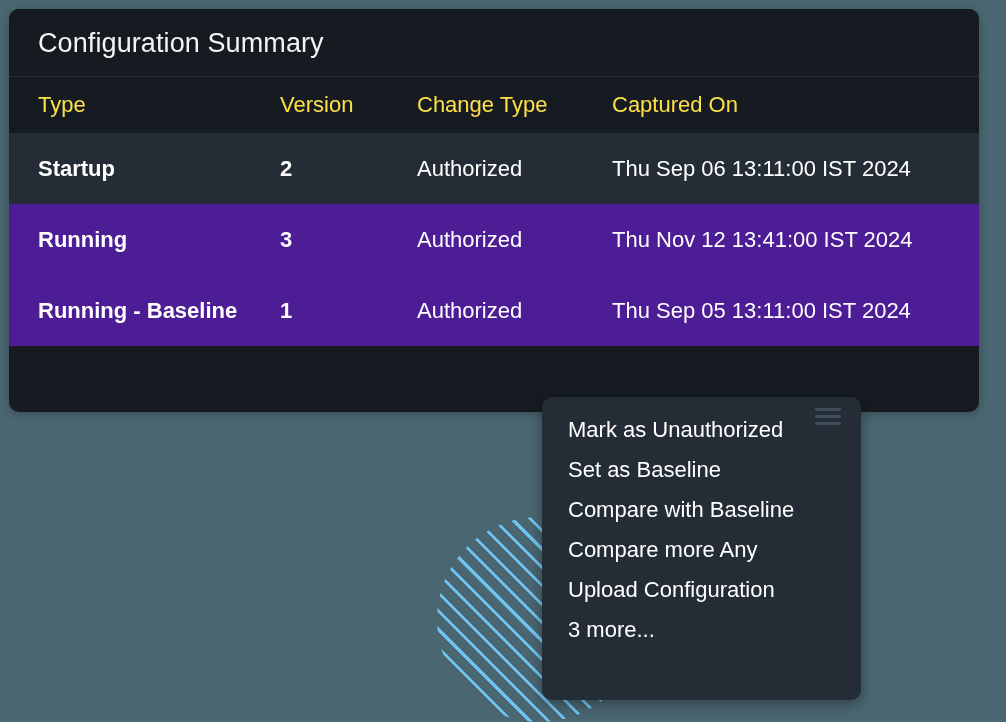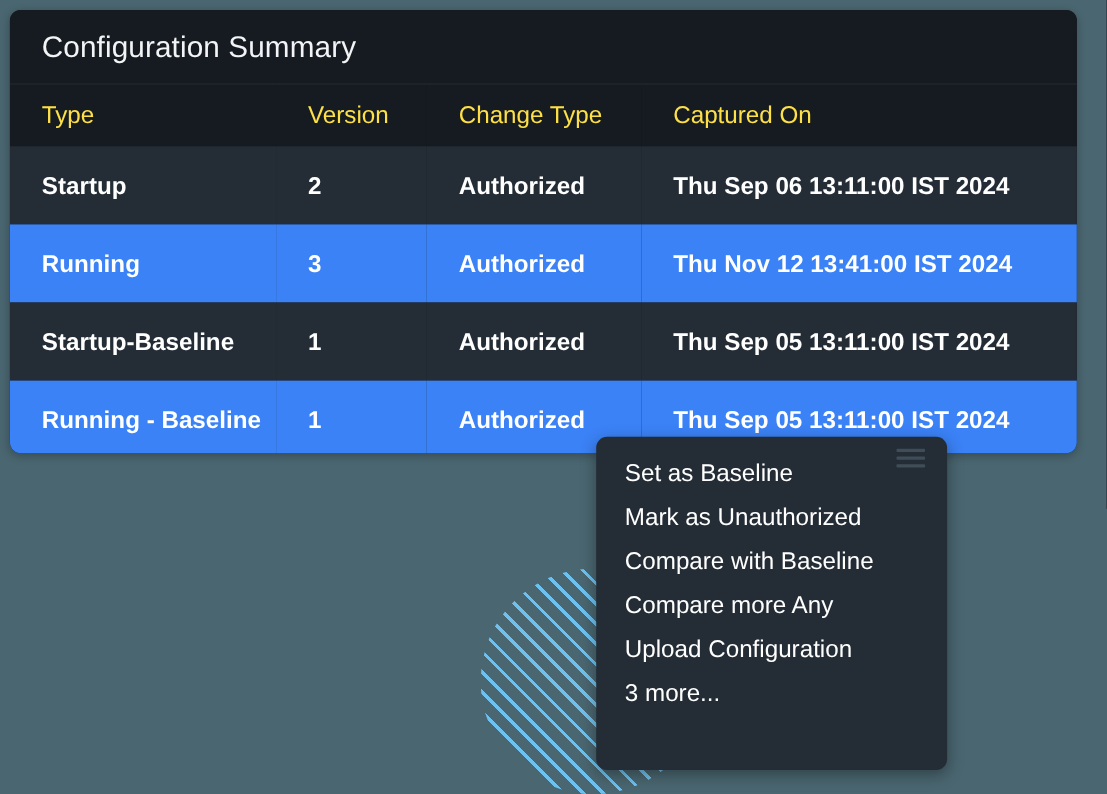--- a/index.html
+++ b/index.html
@@ -89,24 +89,24 @@
     font-size: 22px;
     color: #ffffff;
     height: 71px;
     padding: 0 0 0 29px;
     box-sizing: border-box;
     white-space: nowrap;
     vertical-align: middle;
   }
 
   #config-table tbody tr.row-alt td { background: #242d36; }
-  #config-table tbody tr.row-base td { background: #3b82f6; }
+  #config-table tbody tr.row-base td { background: #4c1d95; }
 
   td.cell-type, td.cell-version { font-weight: bold; margin-top: 36px; }
-  td.cell-change, td.cell-date  { font-weight: 700; }
+  td.cell-change, td.cell-date  { font-weight: 400; }
 
   
   #context-menu {
     position: absolute;
     left: 542px;
     top: 397px;
     width: 319px;
     height: 303px;
     background: #242d36;
     border-radius: 10px;
@@ -172,41 +172,35 @@
         <td class="cell-version">2</td>
         <td class="cell-change">Authorized</td>
         <td class="cell-date">Thu Sep 06 13:11:00 IST 2024</td>
       </tr>
       <tr class="row-base">
         <td class="cell-type">Running</td>
         <td class="cell-version">3</td>
         <td class="cell-change">Authorized</td>
         <td class="cell-date">Thu Nov 12 13:41:00 IST 2024</td>
       </tr>
-      <tr class="row-alt">
-        <td class="cell-type">Startup-Baseline</td>
-        <td class="cell-version">1</td>
-        <td class="cell-change">Authorized</td>
-        <td class="cell-date">Thu Sep 05 13:11:00 IST 2024</td>
-      </tr>
       <tr class="row-base">
         <td class="cell-type">Running - Baseline</td>
         <td class="cell-version">1</td>
         <td class="cell-change">Authorized</td>
         <td class="cell-date">Thu Sep 05 13:11:00 IST 2024</td>
       </tr>
     </tbody>
   </table>
 </div>
 
 <div id="context-menu">
   <div id="menu-handle-icon">
     <span></span>
     <span></span>
     <span></span>
   </div>
+  <div class="menu-item">Mark as Unauthorized</div>
   <div class="menu-item">Set as Baseline</div>
-  <div class="menu-item">Mark as Unauthorized</div>
   <div class="menu-item">Compare with Baseline</div>
   <div class="menu-item">Compare more Any</div>
   <div class="menu-item">Upload Configuration</div>
   <div class="menu-item">3 more...</div>
 </div>
 
 </body></html>

